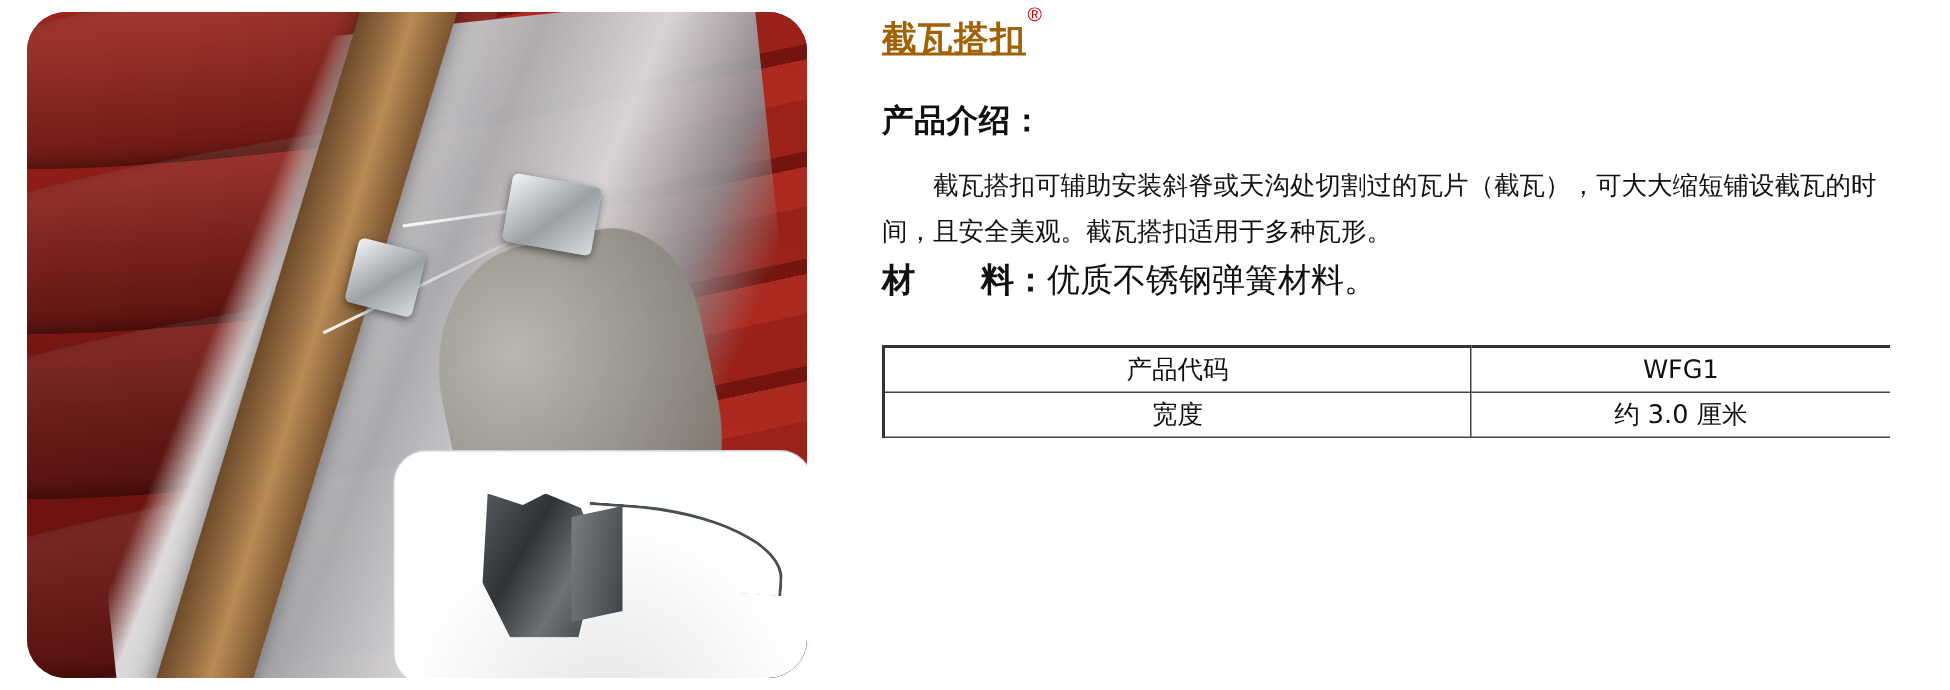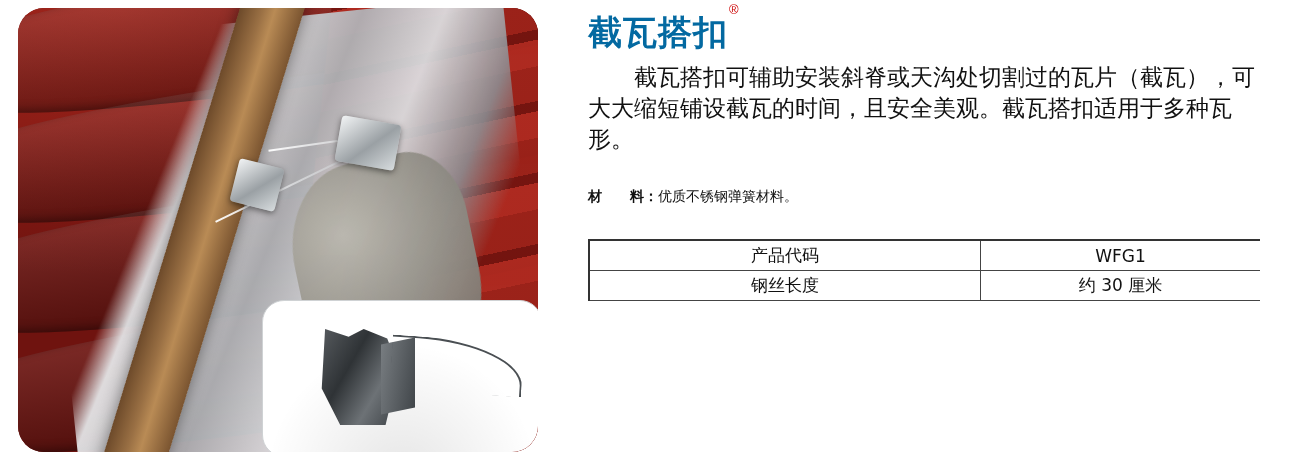--- a/index.html
+++ b/index.html
@@ -176,56 +176,57 @@
     width: 690px;
     height: 460px;
   }
   .title-row {
     position: relative;
     margin-top: 10px;
     height: 40px;
   }
   .title {
     font-family: "DejaVu Sans", "Liberation Sans", sans-serif;
-    font-size: 34px;
+    font-size: 23px;
     font-weight: bold;
-    color: #0369a1;
+    color: #a16207;
     letter-spacing: 1px;
     display: inline-block;
     vertical-align: top;
+    text-decoration: underline;
   }
   .reg-mark {
     font-size: 13px;
     color: #cc0000;
     vertical-align: super;
     position: relative;
     top: -8px;
     left: 1px;
   }
   .section-title {
     margin-top: 16px;
     font-family: "DejaVu Sans", "Liberation Sans", sans-serif;
     font-size: 21px;
     font-weight: bold;
     color: #111111;
     letter-spacing: 0.5px;
   }
   .para {
     margin-top: 14px;
-    font-family: Liberation Mono, monospace;
-    font-size: 23px;
+    font-family: Liberation Serif, serif;
+    font-size: 17px;
     line-height: 31px;
     color: #111111;
     text-indent: 2em;
     width: 672px;
   }
   .spec-line {
-    margin-top: 25px;
+    margin-top: 3px;
     font-family: "DejaVu Sans", "Liberation Sans", sans-serif;
-    font-size: 14px;
+    font-size: 22px;
     line-height: 29px;
     color: #111111;
     font-weight: bold;
     white-space: pre;
   }
   .spec-line .val { font-weight: normal; }
 
   
   .spec-table {
     margin-top: 28px;
@@ -278,33 +279,34 @@
       <div class="inset-wire"></div>
     </div>
   </div>
 
   <div class="content">
 
     <div class="title-row">
       <span class="title">截瓦搭扣</span><span class="reg-mark">®</span>
     </div>
 
+    <div class="section-title">产品介绍：</div>
 
     <div class="para">截瓦搭扣可辅助安装斜脊或天沟处切割过的瓦片（截瓦），可大大缩短铺设截瓦的时间，且安全美观。截瓦搭扣适用于多种瓦形。</div>
 
     <div class="spec-line"><span>材　　料：</span><span class="val">优质不锈钢弹簧材料。</span></div>
 
 
     <table class="spec-table">
       <tbody>
         <tr>
           <td class="k">产品代码</td>
           <td class="v">WFG1</td>
         </tr>
         <tr>
-          <td class="k">钢丝长度</td>
-          <td class="v">约 30 厘米</td>
+          <td class="k">宽度</td>
+          <td class="v">约 3.0 厘米</td>
         </tr>
       </tbody>
     </table>
 
   </div>
 </div>
 
 </body></html>

